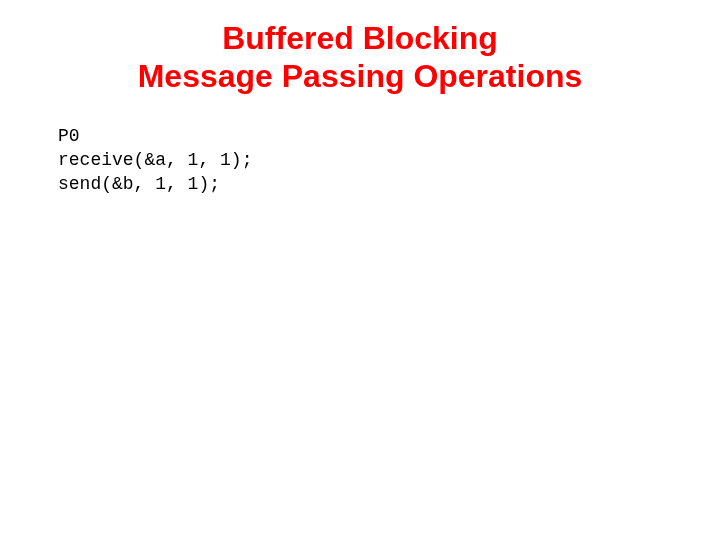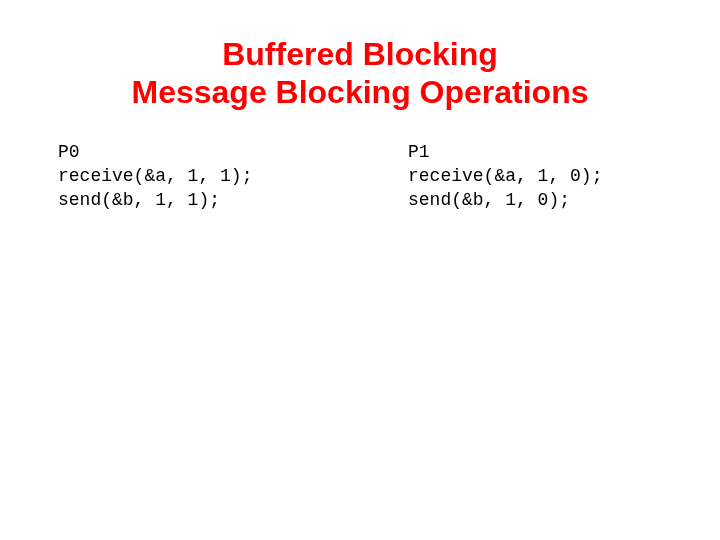--- a/index.html
+++ b/index.html
@@ -8,67 +8,63 @@
     width: 720px;
     height: 540px;
     background: #ffffff;
     font-family: Arial, Helvetica, sans-serif;
     color: #000;
   }
   .slide {
     box-sizing: border-box;
     width: 720px;
     height: 472px;
-    padding: 36px 50px 0 50px;
+    padding: 20px 50px 0 50px;
   }
   .title {
     color: #ff0000;
     font-size: 32px;
     font-weight: bold;
     text-align: center;
     line-height: 1.18;
     margin: 0 0 28px 0;
   }
   .subtitle {
     font-size: 24px;
     text-align: center;
     line-height: 1.25;
     margin: 0 0 36px 0;
     padding: 0 6px;
   }
   .codecols {
     display: flex;
     gap: 88px;
     padding-left: 8px;
+    flex-direction: column;
   }
   .codecol {
     flex: 1;
   }
   .code {
     font-family: "Courier New", Courier, monospace;
     font-size: 18px;
     line-height: 1.35;
     white-space: pre;
     margin: 0;
   }
 </style>
 </head>
 <body>
 
 <div class="slide">
   <h1 class="title">
     <span>Buffered Blocking</span><br>
-    <span>Message Blocking Operations</span>
+    <span>Message Passing Operations</span>
   </h1>
 
   <div class="codecols">
     <div class="codecol">
       <pre class="code"><span>P0</span>
 <span>receive(&amp;a, 1, 1);</span>
 <span>send(&amp;b, 1, 1);</span></pre>
     </div>
-    <div class="codecol">
-      <pre class="code"><span>P1</span>
-<span>receive(&amp;a, 1, 0);</span>
-<span>send(&amp;b, 1, 0);</span></pre>
-    </div>
   </div>
 </div>
 
 </body></html>

